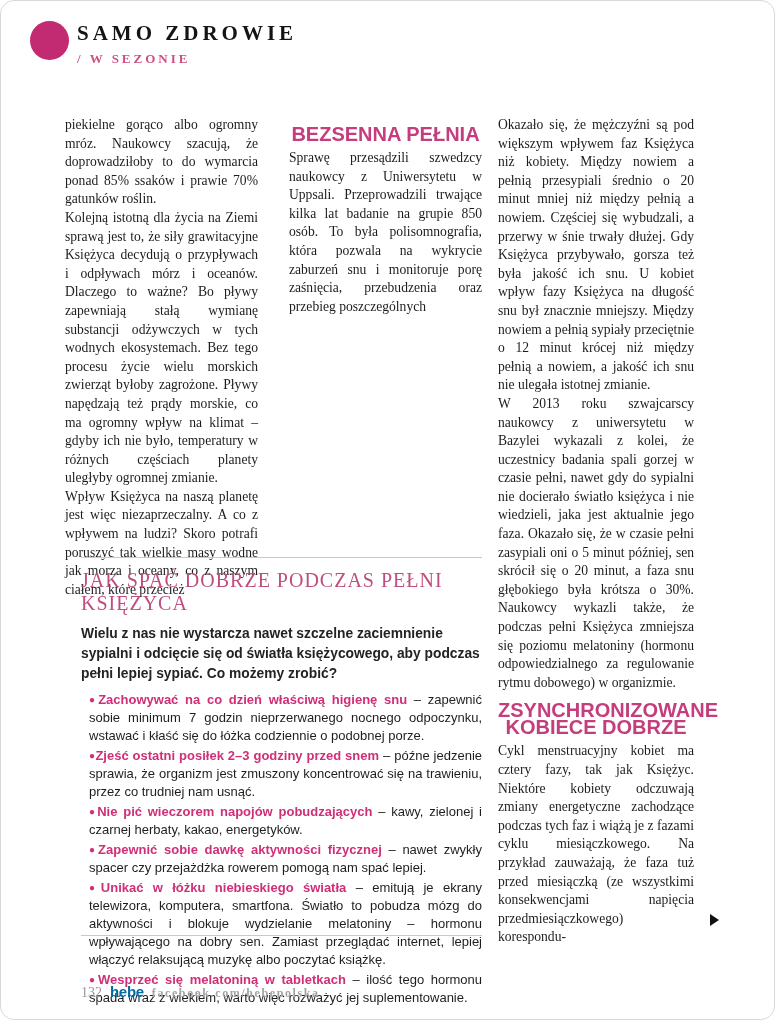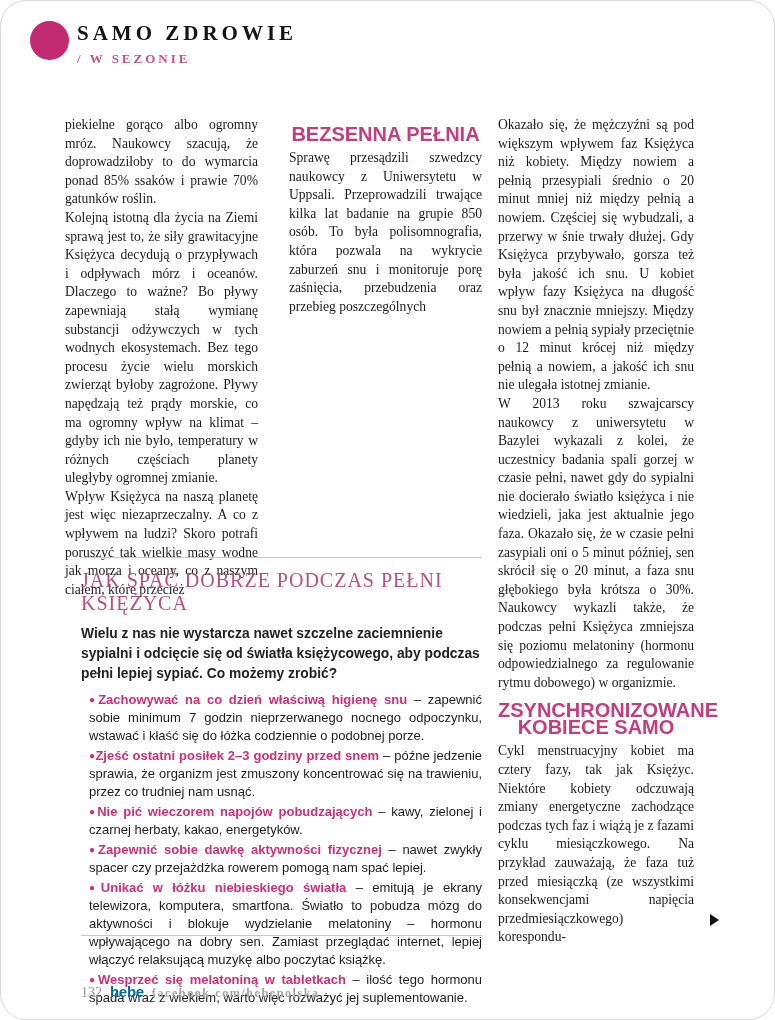--- a/index.html
+++ b/index.html
@@ -10,21 +10,21 @@
     --gray:#9a9a9a;
     --rule:#c9c9c9;
   }
   html,body{margin:0;padding:0;background:#fff;}
   .page{
     position:relative;
     width:775px;height:1020px;
     box-sizing:border-box;
     background:#ffffff;
     border:1px solid #d9d9d9;
-    border-radius:26px;
+    border-radius:14px;
     overflow:hidden;
     font-family:"Liberation Serif", serif;
     color:var(--text);
   }
   
   .logo-dot{
     position:absolute;left:29px;top:20px;
     width:39px;height:39px;border-radius:50%;
     background:var(--pink);
   }
@@ -139,21 +139,21 @@
   </div>
 
   <div class="col col-2">
     <div class="col-heading">BEZSENNA PEŁNIA</div>
     <p>Sprawę przesądzili szwedzcy naukowcy z Uniwersytetu w Uppsali. Przeprowadzili trwające kilka lat badanie na grupie 850 osób. To była polisomnografia, która pozwala na wykrycie zaburzeń snu i monitoruje porę zaśnięcia, przebudzenia oraz przebieg poszczególnych</p>
   </div>
 
   <div class="col col-3">
     <p>Okazało się, że mężczyźni są pod większym wpływem faz Księżyca niż kobiety. Między nowiem a pełnią przesypiali średnio o 20 minut mniej niż między pełnią a nowiem. Częściej się wybudzali, a przerwy w śnie trwały dłużej. Gdy Księżyca przybywało, gorsza też była jakość ich snu. U kobiet wpływ fazy Księżyca na długość snu był znacznie mniejszy. Między nowiem a pełnią sypiały przeciętnie o 12 minut krócej niż między pełnią a nowiem, a jakość ich snu nie ulegała istotnej zmianie.</p>
     <p>W 2013 roku szwajcarscy naukowcy z uniwersytetu w Bazylei wykazali z kolei, że uczestnicy badania spali gorzej w czasie pełni, nawet gdy do sypialni nie docierało światło księżyca i nie wiedzieli, jaka jest aktualnie jego faza. Okazało się, że w czasie pełni zasypiali oni o 5 minut później, sen skrócił się o 20 minut, a faza snu głębokiego była krótsza o 30%. Naukowcy wykazli także, że podczas pełni Księżyca zmniejsza się poziomu melatoniny (hormonu odpowiedzialnego za regulowanie rytmu dobowego) w organizmie.</p>
-    <div class="col-heading">ZSYNCHRONIZOWANE KOBIECE SAMO</div>
+    <div class="col-heading">ZSYNCHRONIZOWANE KOBIECE DOBRZE</div>
     <p>Cykl menstruacyjny kobiet ma cztery fazy, tak jak Księżyc. Niektóre kobiety odczuwają zmiany energetyczne zachodzące podczas tych faz i wiążą je z fazami cyklu miesiączkowego. Na przykład zauważają, że faza tuż przed miesiączką (ze wszystkimi konsekwencjami napięcia przedmiesiączkowego) korespondu-</p>
   </div>
 
   <div class="tips-box">
     <h2 class="tips-title">JAK SPAĆ DOBRZE PODCZAS PEŁNI KSIĘŻYCA</h2>
     <p class="tips-intro">Wielu z nas nie wystarcza nawet szczelne zaciemnienie sypialni i odcięcie się od światła księżycowego, aby podczas pełni lepiej sypiać. Co możemy zrobić?</p>
     <ul class="tips-list">
       <li><span class="tip-lead">Zachowywać na co dzień właściwą higienę snu</span> <span>– zapewnić sobie minimum 7 godzin nieprzerwanego nocnego odpoczynku, wstawać i kłaść się do łóżka codziennie o podobnej porze.</span></li>
       <li><span class="tip-lead">Zjeść ostatni posiłek 2–3 godziny przed snem</span> <span>– późne jedzenie sprawia, że organizm jest zmuszony koncentrować się na trawieniu, przez co trudniej nam usnąć.</span></li>
       <li><span class="tip-lead">Nie pić wieczorem napojów pobudzających</span> <span>– kawy, zielonej i czarnej herbaty, kakao, energetyków.</span></li>

